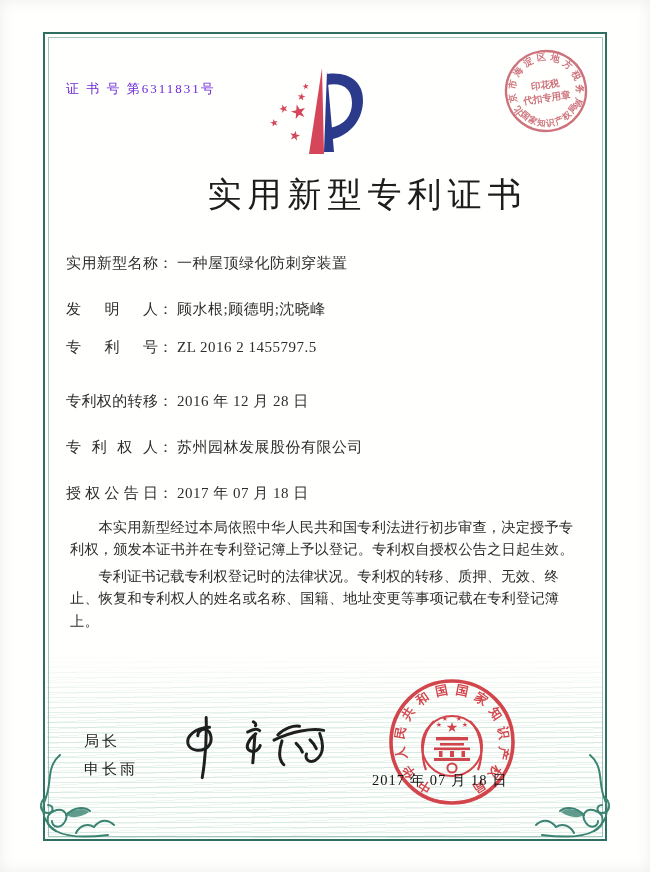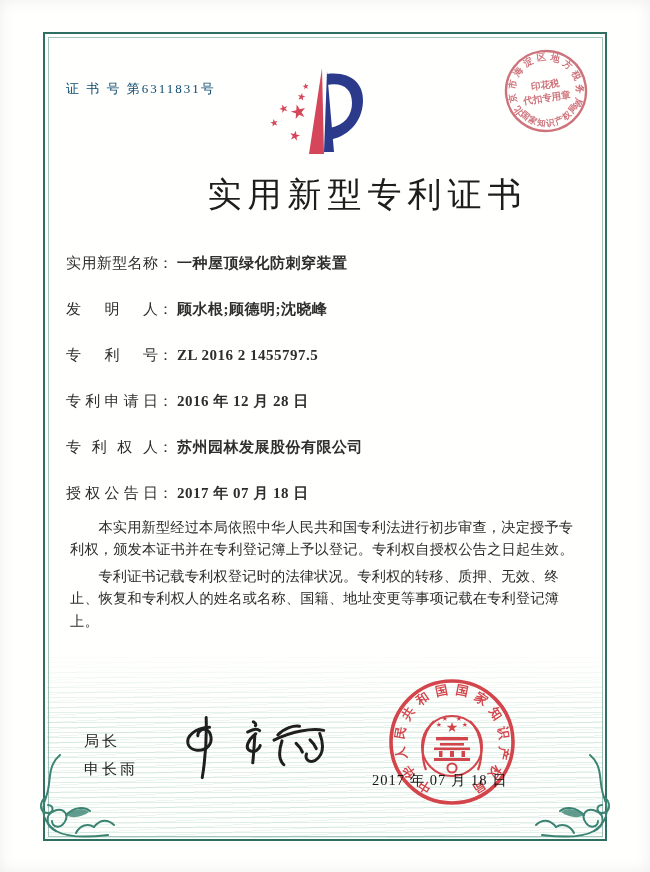--- a/index.html
+++ b/index.html
@@ -12,27 +12,27 @@
   .frame{position:absolute;left:43px;top:32px;width:564px;height:809px;
     border:2px solid #2e6f62;box-sizing:border-box;}
   .frame::before{content:'';position:absolute;inset:2.5px;border:1px solid #a3c4ba;}
   
   .band{position:absolute;left:47px;top:652px;width:556px;height:186px;
     background:
       repeating-linear-gradient(180deg, rgba(84,166,143,.18) 0 1px, rgba(255,255,255,0) 1px 5px),
       repeating-linear-gradient(177deg, rgba(84,166,143,.10) 0 1px, rgba(255,255,255,0) 1px 7px);
     -webkit-mask-image:linear-gradient(180deg,transparent 0,#000 70px);
     mask-image:linear-gradient(180deg,transparent 0,#000 70px);}
-  .certno{position:absolute;left:66px;top:80px;font-size:13px;letter-spacing:2px;color:#0c4a6e;}
+  .certno{position:absolute;left:66px;top:80px;font-size:13px;letter-spacing:2px;color:#6d28d9;}
   .title{position:absolute;left:43px;top:172px;width:649px;text-align:center;
     font-size:34px;font-weight:400;letter-spacing:6px;color:#1d1d1d;}
   .row{position:absolute;left:66px;font-size:15px;color:#2e2e2e;white-space:nowrap;}
   .row .lbl{display:inline-block;width:92px;text-align:justify;text-align-last:justify;vertical-align:bottom;}
   .row .col{display:inline-block;}
-  .row .val{display:inline-block;margin-left:4px;letter-spacing:.5px;font-weight:bold;}
+  .row .val{display:inline-block;margin-left:4px;letter-spacing:.5px;}
   .bodytext{position:absolute;left:66px;top:512px;width:522px;font-size:14.2px;
     line-height:22.4px;color:#2b2b2b;}
   .bodytext p{margin:4px;text-indent:2em;letter-spacing:.2px;}
   .signer{position:absolute;left:84px;font-family:"Liberation Sans","DejaVu Sans",sans-serif;
     font-size:15px;color:#222;letter-spacing:3px;text-align:right;}
   .sig-svg{position:absolute;left:158px;top:696px;z-index:2;transform:rotate(-2deg);}
   .seal-svg{position:absolute;left:386px;top:676px;z-index:3;opacity:.93;}
   .seal-date{position:absolute;left:372px;top:771px;z-index:4;font-size:14.5px;
     color:#161616;letter-spacing:1px;font-weight:500;}
   .tax-svg{position:absolute;left:496px;top:41px;opacity:.88;transform:rotate(-8deg);}
@@ -96,25 +96,25 @@
   </svg>
 
   <div class="title">实用新型专利证书</div>
 
   <div class="row" style="top:254px">
     <span class="lbl">实用新型名称</span><span class="col">：</span><span class="val">一种屋顶绿化防刺穿装置</span>
   </div>
   <div class="row" style="top:300px">
     <span class="lbl">发明人</span><span class="col">：</span><span class="val">顾水根;顾德明;沈晓峰</span>
   </div>
-  <div class="row" style="top:346px">
+  <div class="row" style="top:338px">
     <span class="lbl">专利号</span><span class="col">：</span><span class="val">ZL 2016 2 1455797.5</span>
   </div>
   <div class="row" style="top:392px">
-    <span class="lbl">专利申请日</span><span class="col">：</span><span class="val">2016 年 12 月 28 日</span>
+    <span class="lbl">专利权的转移</span><span class="col">：</span><span class="val">2016 年 12 月 28 日</span>
   </div>
   <div class="row" style="top:438px">
     <span class="lbl">专利权人</span><span class="col">：</span><span class="val">苏州园林发展股份有限公司</span>
   </div>
   <div class="row" style="top:484px">
     <span class="lbl">授权公告日</span><span class="col">：</span><span class="val">2017 年 07 月 18 日</span>
   </div>
 
   <div class="bodytext">
     <p>本实用新型经过本局依照中华人民共和国专利法进行初步审查，决定授予专利权，颁发本证书并在专利登记簿上予以登记。专利权自授权公告之日起生效。</p>

